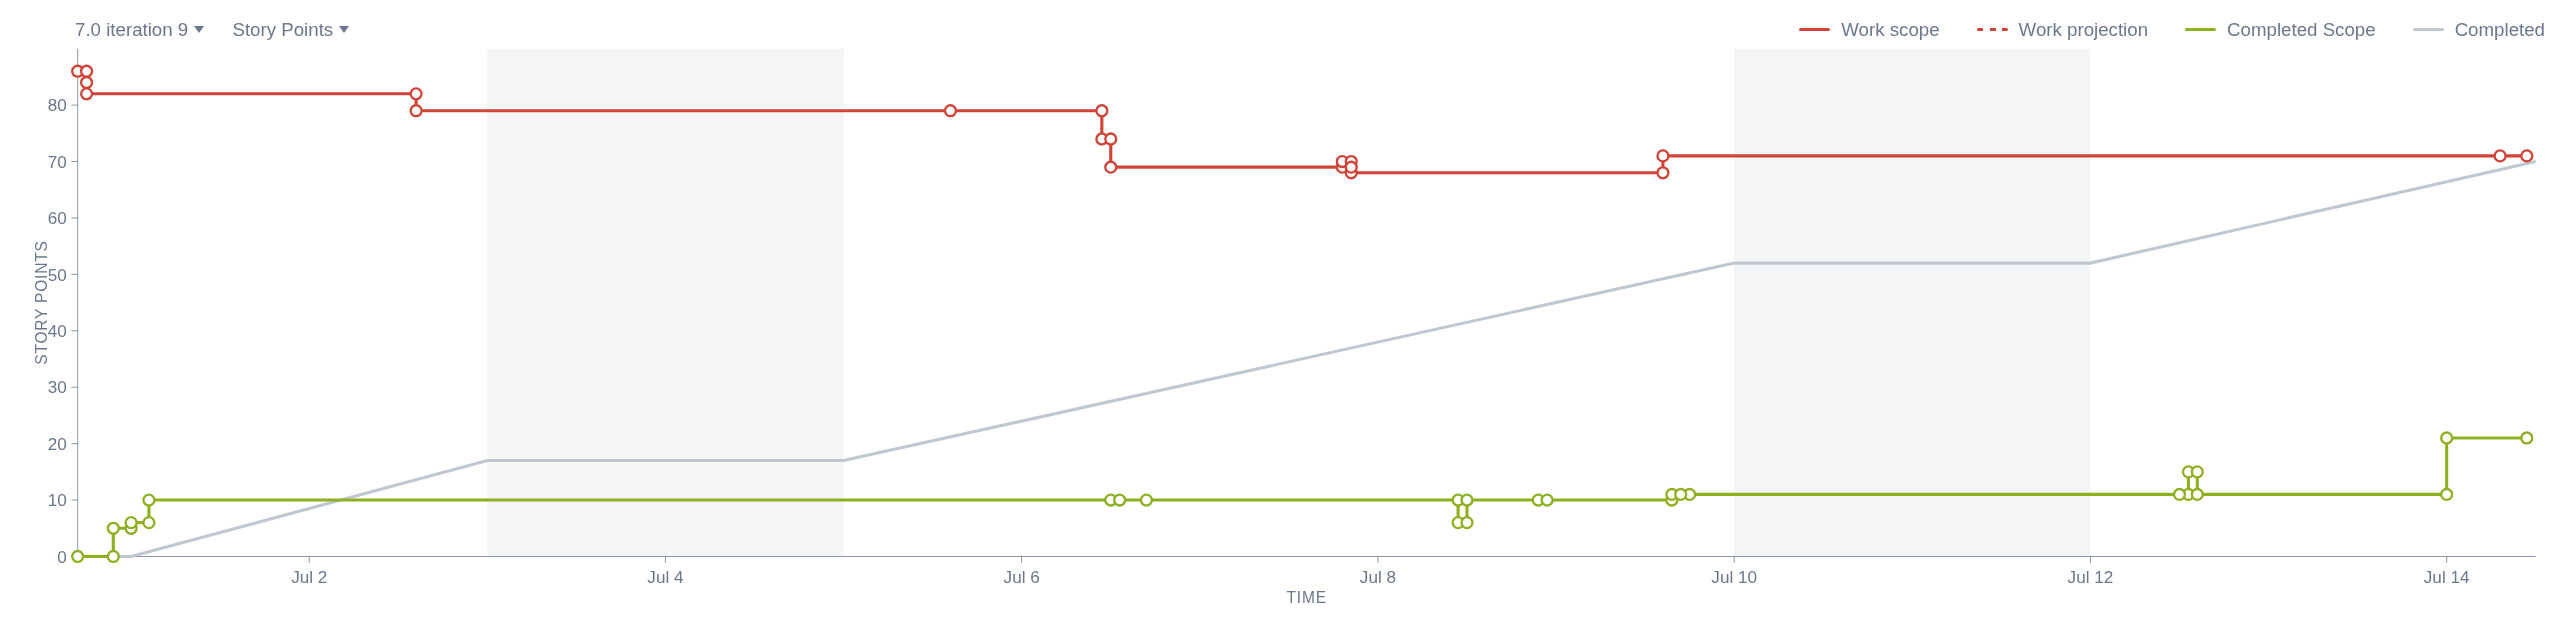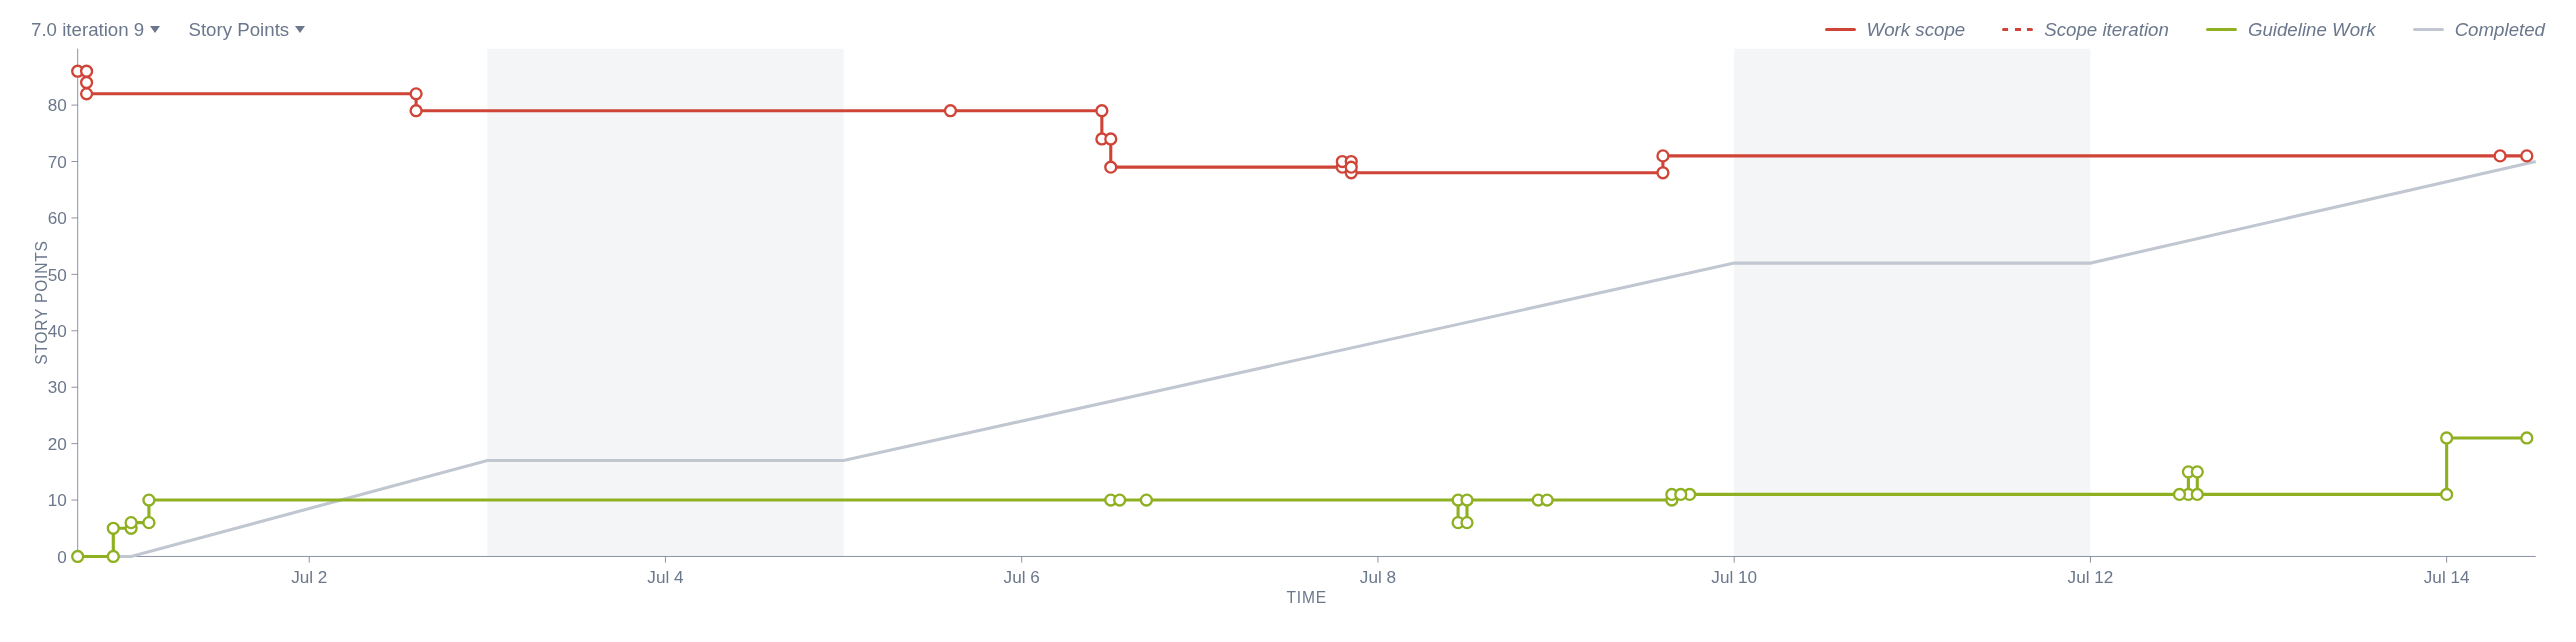--- a/index.html
+++ b/index.html
@@ -15,36 +15,36 @@
     position: relative;
     padding: 15.6px 31px 31px 31px;
   }
   .topbar {
     display: flex;
     align-items: center;
     justify-content: space-between;
     height: 28px;
     font-size: 18.7px;
   }
-  .left-controls { display: flex; gap: 28px; }
+  .left-controls { display: flex; gap: 28px; margin-left: 44px; }
   .dd {
     color: #6b778c;
     cursor: pointer;
     display: inline-flex;
     align-items: center;
     gap: 6.2px;
   }
   .caret {
     width: 0; height: 0;
     border-left: 5.5px solid transparent;
     border-right: 5.5px solid transparent;
     border-top: 7px solid #6b778c;
     display: inline-block;
   }
-  .legend { display: flex; gap: 37px; align-items: flex-end; font-style: italic; }
+  .legend { display: flex; gap: 37px; align-items: flex-end; }
   .legend-item { display: flex; align-items: center; gap: 11px; color: #6b778c; }
   .swatch { width: 31px; height: 3.1px; display: inline-block; border-radius: 1.6px; }
   .swatch.solid-red { background: #d04437; }
   .swatch.dashed-red {
     background: repeating-linear-gradient(90deg,#d04437 0 6.2px, transparent 6.2px 12.5px);
     height: 3.1px;
   }
   .swatch.solid-green { background: #8eb021; }
   .swatch.solid-grey { background: #c1c7d0; }
   .chart-area {
@@ -85,25 +85,25 @@
         <span class="caret"></span>
       </span>
     </div>
     <div class="legend">
       <span class="legend-item">
         <span class="swatch solid-red"></span>
         <span>Work scope</span>
       </span>
       <span class="legend-item">
         <span class="swatch dashed-red"></span>
-        <span>Scope iteration</span>
+        <span>Work projection</span>
       </span>
       <span class="legend-item">
         <span class="swatch solid-green"></span>
-        <span>Guideline Work</span>
+        <span>Completed Scope</span>
       </span>
       <span class="legend-item">
         <span class="swatch solid-grey"></span>
         <span>Completed</span>
       </span>
     </div>
   </div>
 
   <div class="chart-area">
     <svg id="chart-svg" width="100%" height="100%" viewBox="0 0 3224 728">

